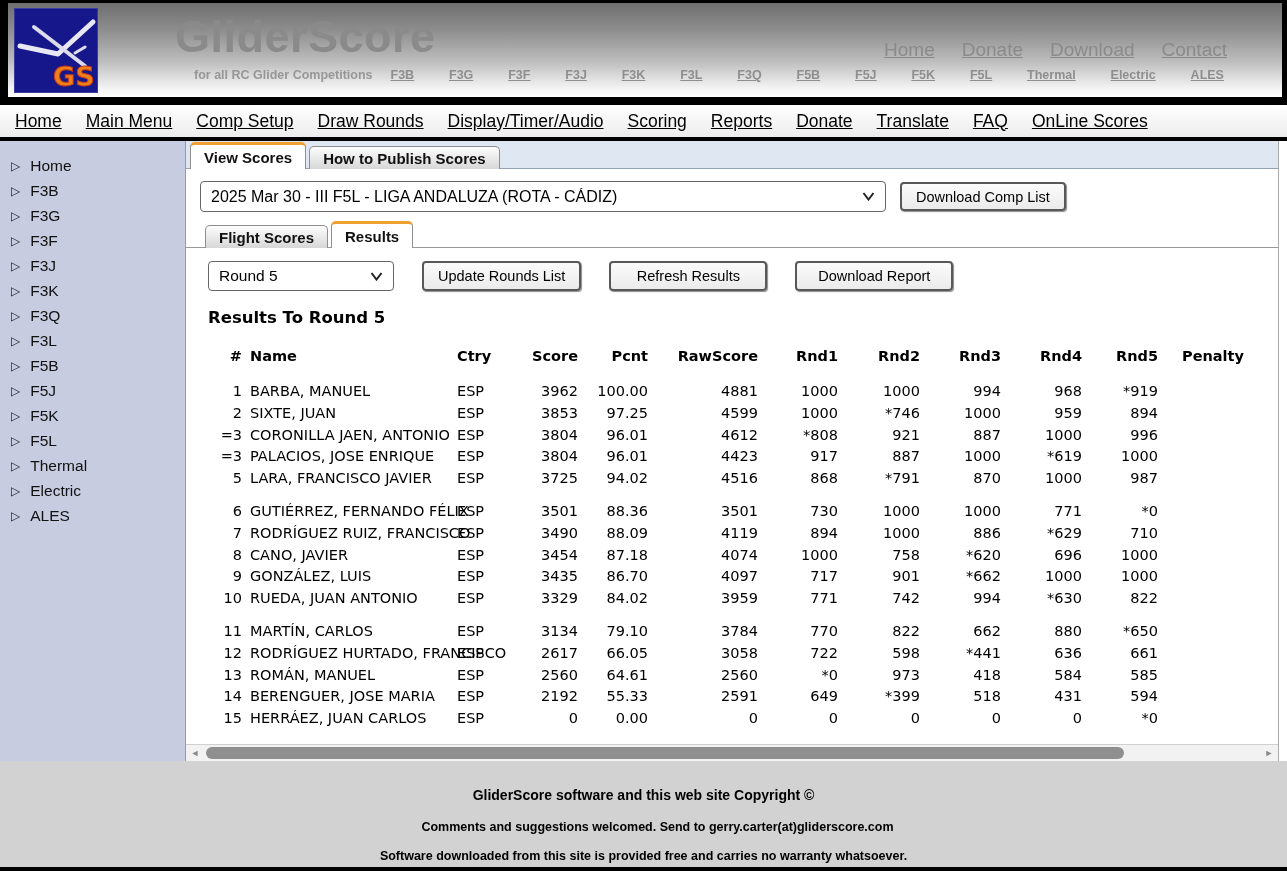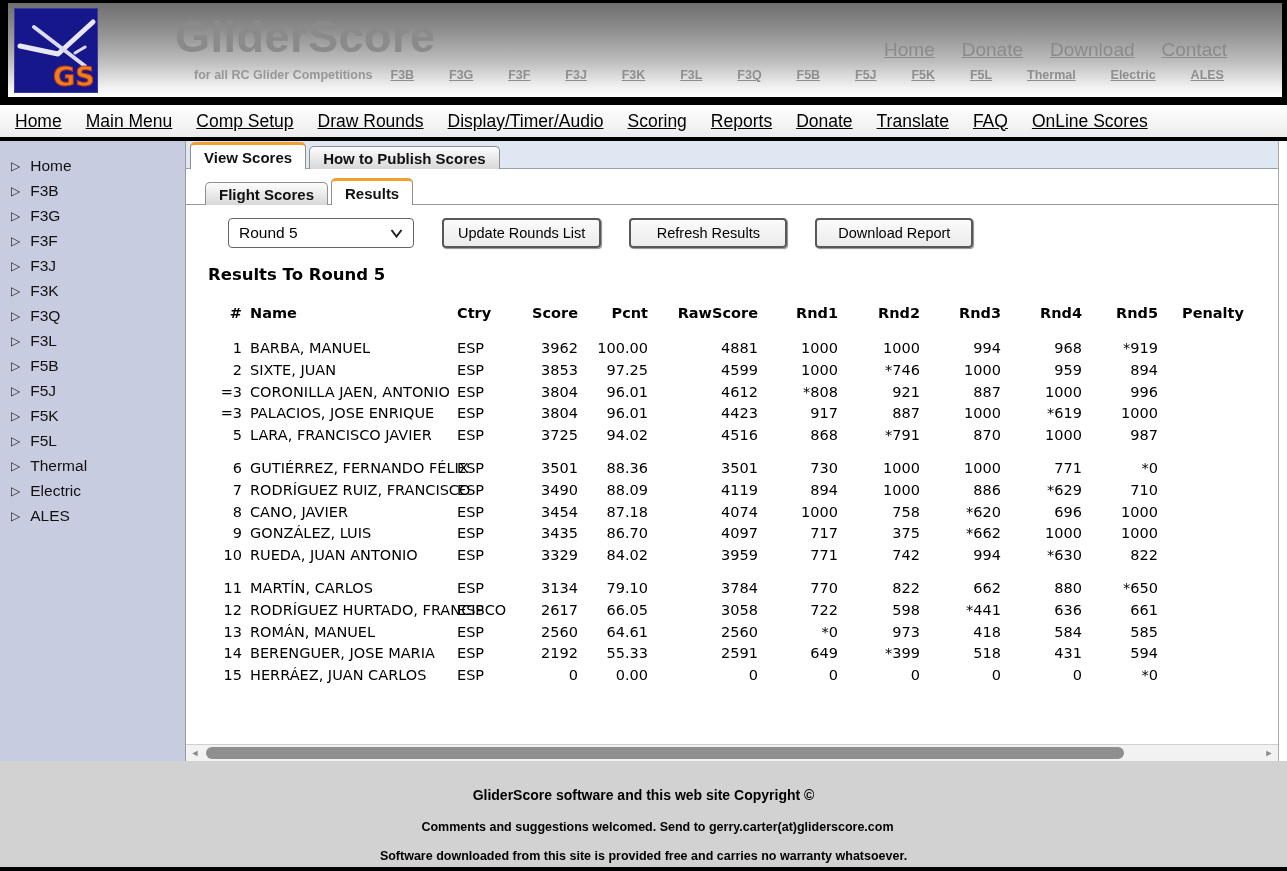--- a/index.html
+++ b/index.html
@@ -54,21 +54,21 @@
     border-radius:5px 5px 0 0;margin-right:3px;position:relative;top:1px;color:#111;
     white-space:nowrap;cursor:pointer;}
   .tab.active{background:#fff;border-top:3px solid var(--accent);height:27px;z-index:2;}
 
   .panel{flex:1;background:#fff;display:flex;flex-direction:column;}
   .comp-row{display:flex;align-items:center;padding:12px 0 0 14px;}
   .fselect{position:relative;display:flex;align-items:center;justify-content:space-between;
     background:#fff;border:1px solid #666;border-radius:4px;height:31px;padding:0 10px;cursor:pointer;}
   .fselect .sel-text{font-size:16px;color:#000;white-space:nowrap;overflow:hidden;}
   .comp-select{width:686px;}
-  .round-select{width:186px;height:30px;margin-left:20px;}
+  .round-select{width:186px;height:30px;}
   .round-select .sel-text{font-size:15.5px;}
   .btn{font-family:"Liberation Sans",sans-serif;font-size:14.5px;color:#000;
     background:linear-gradient(#fbfbfb,#ebebeb);border:2px solid #585858;border-radius:4px;
     padding:0 14px;height:30px;box-shadow:1px 1px 1px rgba(0,0,0,0.45);cursor:pointer;white-space:nowrap;}
   .comp-row .btn{margin-left:14px;height:29px;}
   .inner-tab-gap{height:9px;flex:0 0 9px;}
 
   .results-panel{padding:13px 0 0 12px;flex:1;}
   .controls{display:flex;align-items:center;margin-left:10px;}
   .controls .btn{margin-left:28px;min-width:158px;}
@@ -229,20 +229,29 @@
 
     <main class="main">
 
       <div class="tabstrip outer">
         <div class="tab active">View Scores</div>
         <div class="tab">How to Publish Scores</div>
       </div>
 
       <div class="panel">
 
+        <div class="comp-row">
+          <div class="fselect comp-select">
+            <span class="sel-text">2025 Mar 30 - III F5L - LIGA ANDALUZA (ROTA - CÁDIZ)</span>
+            <svg width="13" height="9" viewBox="0 0 13 9">
+              <path d="M1.5 1 L6.5 7.5 L11.5 1" fill="none" stroke="#222" stroke-width="2"></path>
+            </svg>
+          </div>
+          <button class="btn">Download Comp List</button>
+        </div>
 
         <div class="inner-tab-gap"></div>
 
         <div class="tabstrip inner">
           <div class="tab">Flight Scores</div>
           <div class="tab active">Results</div>
         </div>
 
         <div class="results-panel">
 
@@ -392,21 +401,21 @@
                     <span></span>
                   </div>
                   <div class="trow">
                     <span>9</span>
                     <span>GONZÁLEZ, LUIS</span>
                     <span>ESP</span>
                     <span>3435</span>
                     <span>86.70</span>
                     <span>4097</span>
                     <span>717</span>
-                    <span>375</span>
+                    <span>901</span>
                     <span>*662</span>
                     <span>1000</span>
                     <span>1000</span>
                     <span></span>
                   </div>
                   <div class="trow">
                     <span>10</span>
                     <span>RUEDA, JUAN ANTONIO</span>
                     <span>ESP</span>
                     <span>3329</span>

